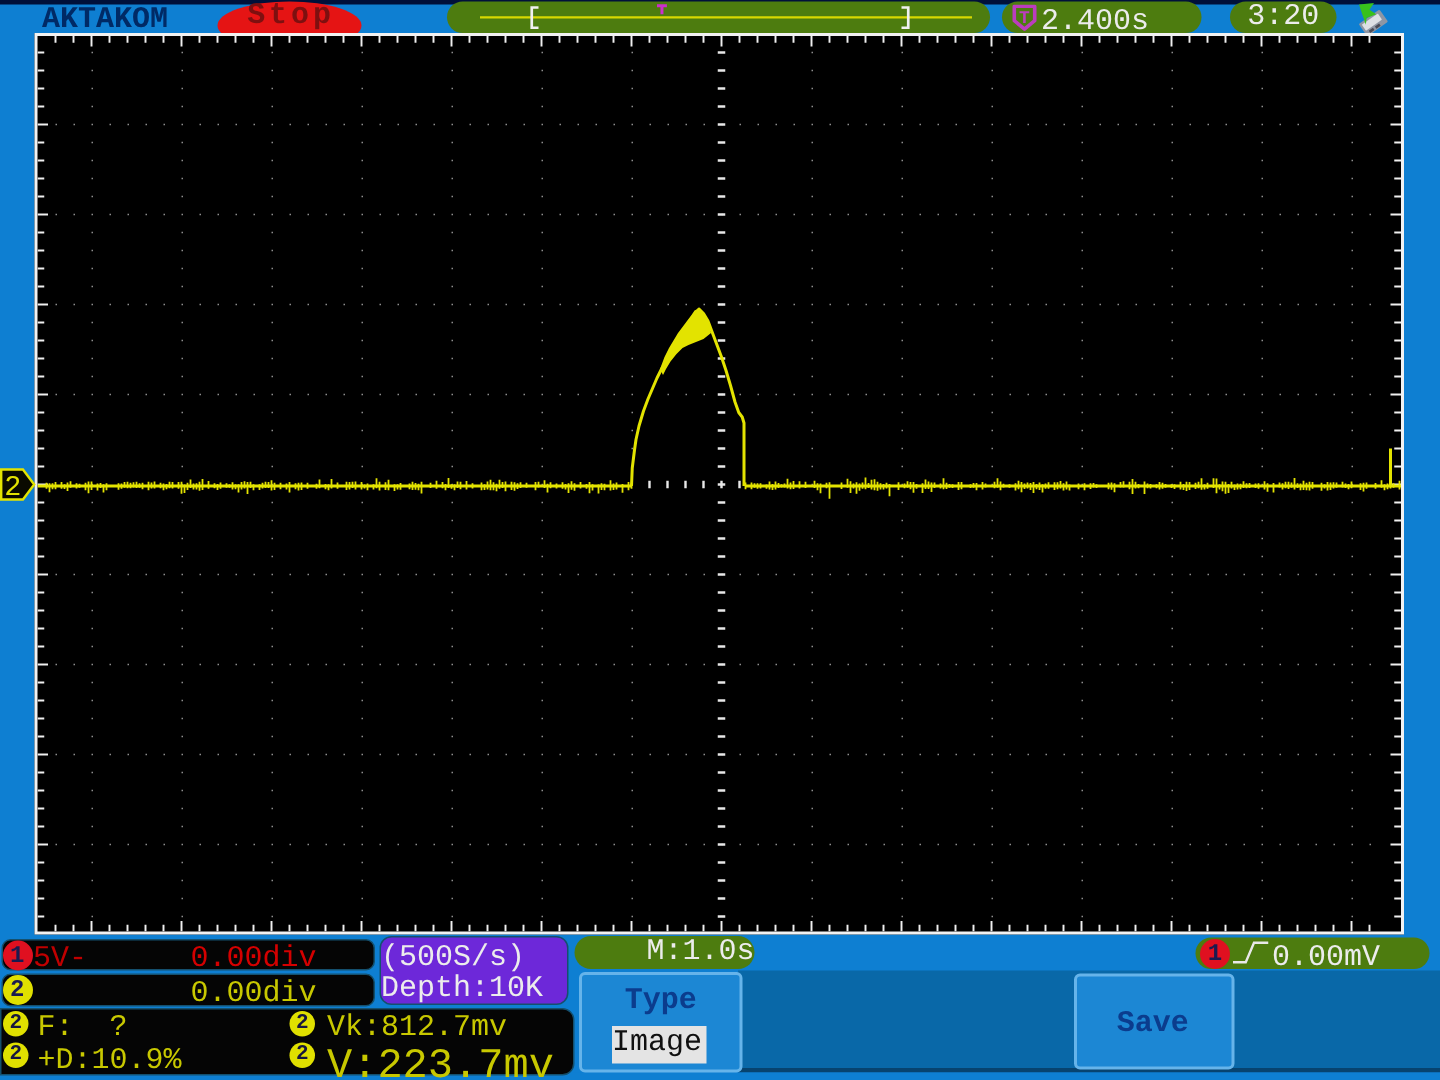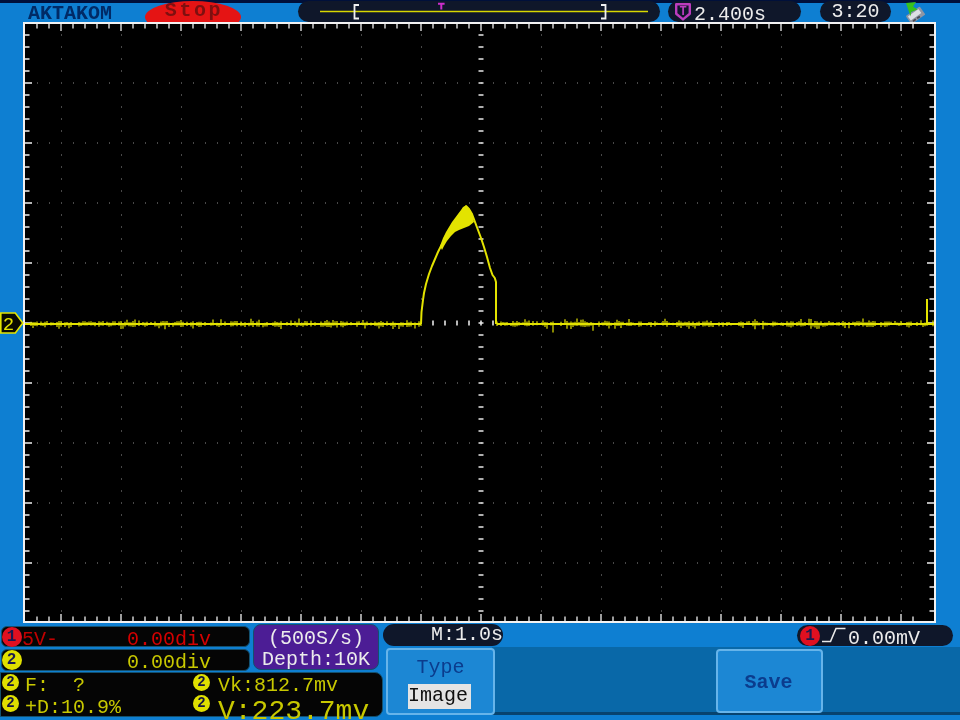--- a/index.html
+++ b/index.html
@@ -1,17 +1,17 @@
 <!DOCTYPE html>
 <html><head><meta charset="utf-8"><style>
 *{margin:0;padding:0;box-sizing:border-box}
 html,body{width:960px;height:720px;overflow:hidden}
 body{background:#0e7fd2;font-family:"Liberation Mono",monospace;position:relative}
 .abs{position:absolute}
-.pill{position:absolute;background:#0f172a;border-radius:11px}
+.pill{position:absolute;background:#4d7c0f;border-radius:11px}
 .wt{color:#ececec;font-size:20px;letter-spacing:0}
 .circ{position:absolute;border-radius:50%;text-align:center;font-weight:bold}
 </style></head>
 <body>
 
 <div class="abs" style="left:0;top:0;width:960px;height:3px;background:#00103a"></div>
 
 <div class="abs" style="left:28px;top:2px;width:200px;font-size:20px;font-weight:bold;color:#002a66;letter-spacing:0">AKTAKOM</div>
 
 <div class="abs" style="left:145px;top:1px;width:96px;height:32px;background:#e51414;border-radius:50%;text-align:center">
@@ -69,21 +69,21 @@
 <div class="abs" style="left:1px;top:626px;width:249px;height:21px;background:#050505;border:1px solid #14506e;border-radius:6px"></div>
 <div class="circ" style="left:1.5px;top:627px;width:20px;height:20px;background:#e01020;color:#1a1a50;font-size:16px;line-height:20px">1</div>
 <div class="abs" style="left:22px;top:628px;font-size:20px;color:#c00000">5V-</div>
 <div class="abs" style="left:127px;top:628px;font-size:20px;color:#d40000">0.00div</div>
 
 <div class="abs" style="left:1px;top:648.5px;width:249px;height:22px;background:#050505;border:1px solid #14506e;border-radius:6px"></div>
 <div class="circ" style="left:1.5px;top:649.5px;width:20px;height:20px;background:#e0e000;color:#1a1a50;font-size:16px;line-height:20px">2</div>
 <div class="abs" style="left:22px;top:678px;font-size:20px;color:#c8c800">2V-</div>
 <div class="abs" style="left:127px;top:651px;font-size:20px;color:#c8c800">0.00div</div>
 
-<div class="abs" style="left:253px;top:624px;width:126px;height:46px;background:#4c1d95;border:1px solid #14506e;border-radius:8px;text-align:center">
+<div class="abs" style="left:253px;top:624px;width:126px;height:46px;background:#6d28d9;border:1px solid #14506e;border-radius:8px;">
 <div style="font-size:20px;color:#ececec;margin-top:3px;line-height:21px">(500S/s)</div>
 <div style="font-size:20px;color:#ececec;line-height:21px">Depth:10K</div>
   </div>
 
 <div class="pill" style="left:383px;top:623.5px;width:120px;height:22px;text-align:right">
 <span class="wt" style="line-height:22px">M:1.0s</span></div>
 
 <div class="pill" style="left:797px;top:625px;width:156px;height:21px"></div>
 <div class="circ" style="left:800px;top:625.5px;width:20px;height:20px;background:#e01020;color:#1a1a50;font-size:16px;line-height:20px">1</div>
 <svg class="abs" style="left:821px;top:626px" width="26" height="18" viewBox="0 0 26 18">
@@ -95,17 +95,17 @@
 <div class="circ" style="left:2px;top:673.5px;width:17px;height:17px;background:#e0e000;color:#16163e;font-size:14px;line-height:17px">2</div>
 <div class="circ" style="left:2px;top:695px;width:17px;height:17px;background:#e0e000;color:#16163e;font-size:14px;line-height:17px">2</div>
 <div class="circ" style="left:193px;top:673.5px;width:17px;height:17px;background:#e0e000;color:#16163e;font-size:14px;line-height:17px">2</div>
 <div class="circ" style="left:193px;top:695px;width:17px;height:17px;background:#e0e000;color:#16163e;font-size:14px;line-height:17px">2</div>
 <div class="abs" style="left:25px;top:674px;font-size:20px;color:#c8c800;white-space:pre">F:  ?</div>
 <div class="abs" style="left:25px;top:696px;font-size:20px;color:#c8c800">+D:10.9%</div>
 <div class="abs" style="left:218px;top:674px;font-size:20px;color:#c8c800">Vk:812.7mv</div>
 <div class="abs" style="left:218px;top:696px;font-size:28px;color:#c8c800">V:223.7mv</div>
 
 <div class="abs" style="left:386px;top:648px;width:109px;height:67px;background:#1c87d4;border:2px solid #66b4ea;border-radius:4px"></div>
-<div class="abs" style="left:386px;top:656px;width:109px;text-align:center;font-size:20px;font-weight:normal;color:#0b3c8d">Type</div>
+<div class="abs" style="left:386px;top:656px;width:109px;text-align:center;font-size:20px;font-weight:bold;color:#0b3c8d">Type</div>
 <div class="abs" style="left:408px;top:684px;width:63px;height:25px;background:#e4e4e4;font-size:20px;color:#101010;line-height:24px">Image</div>
 
 <div class="abs" style="left:716px;top:649px;width:107px;height:64px;background:#1c87d4;border:2px solid #66b4ea;border-radius:4px"></div>
 <div class="abs" style="left:716px;top:671px;width:105px;text-align:center;font-size:20px;font-weight:bold;color:#0b3c8d">Save</div>
 
 </body></html>

